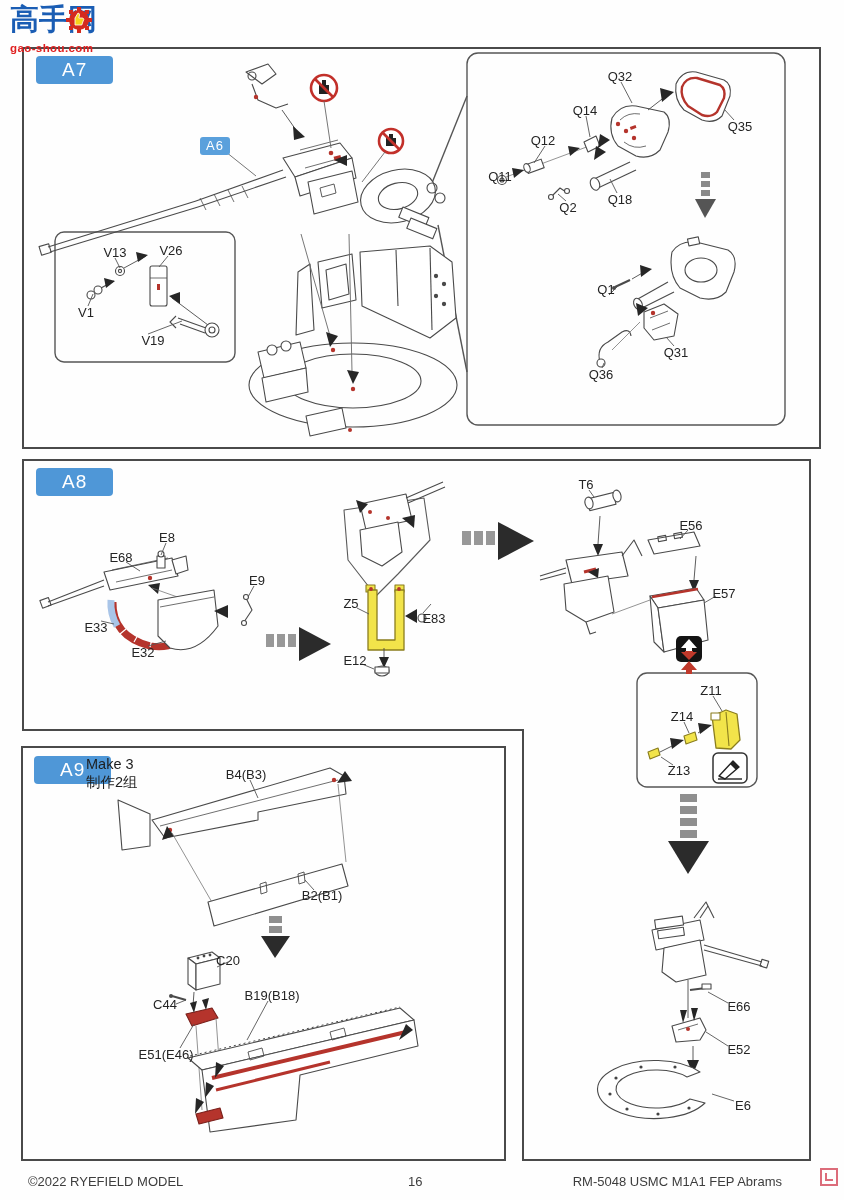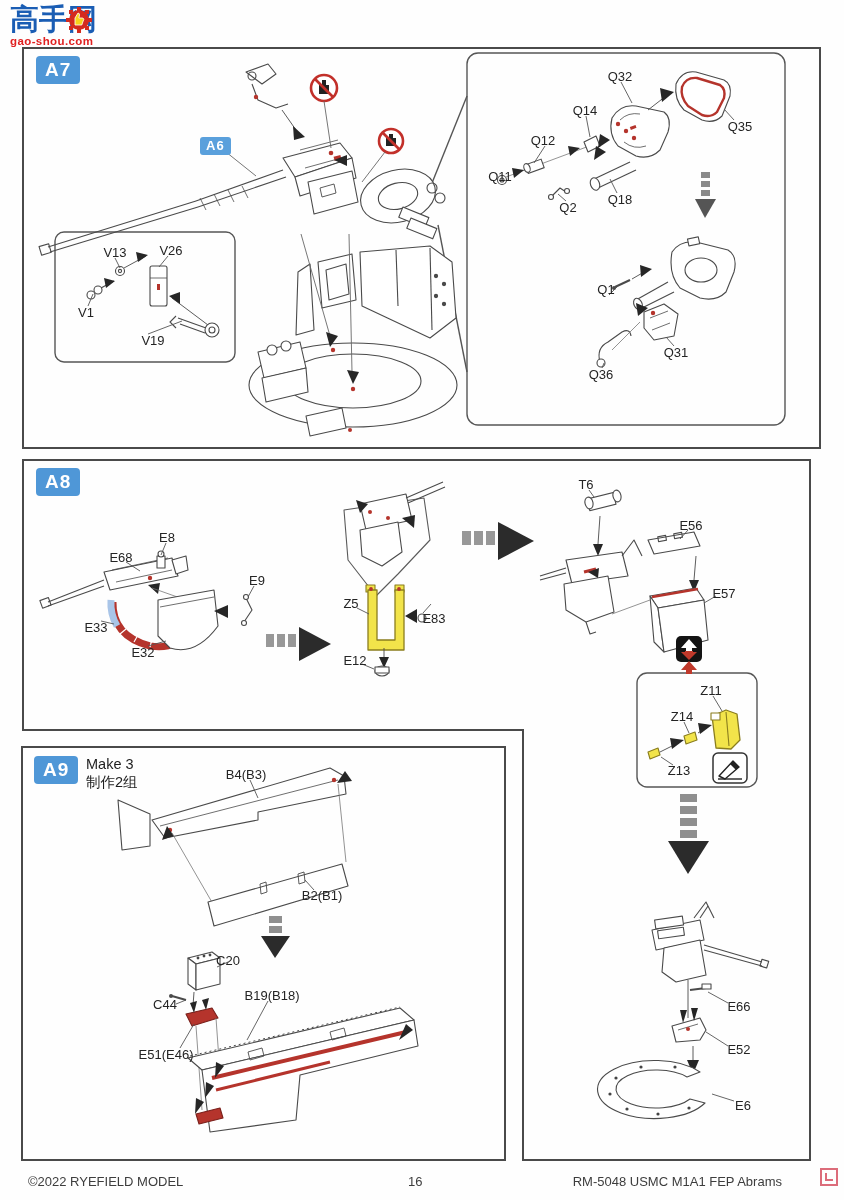--- a/index.html
+++ b/index.html
@@ -2,30 +2,30 @@
 <html><head>
 <meta charset="utf-8">
 <style>
   *{box-sizing:border-box;margin:0;padding:0}
   body{background:#ffffff}
   .page{position:relative;width:844px;height:1200px;background:#fefefe;
         font-family:"Liberation Sans",sans-serif;overflow:hidden}
   svg.art{position:absolute;left:0;top:0;z-index:1}
   .plabel{position:absolute;z-index:2;transform:translate(-50%,-50%);
           font-size:13px;color:#242424;white-space:nowrap}
-  .step-badge{position:absolute;z-index:2;background:#4f97d7;color:#fff;font-weight:bold;
-          font-size:19px;line-height:1;padding:4px 9px 5px;border-radius:4px;letter-spacing:1px}
-  .mini-badge{position:absolute;z-index:2;background:#5aa0dc;color:#fff;font-weight:bold;
+  .step-badge{position:absolute;z-index:2;background:#4f97d7;color:#fff;font-weight:normal;
+          font-size:19px;line-height:1;padding:4px 26px 5px;border-radius:4px;letter-spacing:1px}
+  .mini-badge{position:absolute;z-index:2;background:#5aa0dc;color:#fff;font-weight:normal;
           font-size:13px;line-height:1;padding:2px 6px 3px;border-radius:3px;letter-spacing:1px}
   .note{position:absolute;z-index:2;font-size:14.5px;color:#1e1e1e}
   .footer-txt{position:absolute;z-index:2;font-size:13px;color:#3d3d3d}
   .logo{position:absolute;z-index:3;left:10px;top:5px;text-align:center;line-height:1}
   .logo-row{display:flex;align-items:center;gap:1px}
   .logo-cjk{font-size:29px;font-weight:bold;color:#1a5db4}
-  .logo-url{font-size:11.5px;font-weight:bold;color:#e02020;letter-spacing:.4px;margin-top:2px}
+  .logo-url{font-size:11.5px;font-weight:bold;color:#e02020;letter-spacing:.4px;margin-top:9px}
   .hobby-wm{position:absolute;z-index:4;right:6px;top:1168px;display:flex;align-items:center;gap:4px;
             font-size:23px;font-weight:bold;color:rgba(210,75,98,.62);letter-spacing:.5px}
   .wm-box{width:18px;height:18px;border:2px solid rgba(205,45,65,.7);display:inline-block;position:relative}
   .wm-box:after{content:"";position:absolute;left:3px;top:3px;right:3px;bottom:3px;
             border-left:2px solid rgba(205,45,65,.7);border-bottom:2px solid rgba(205,45,65,.7)}
 </style>
 </head>
 <body>
 
 <div class="page">

